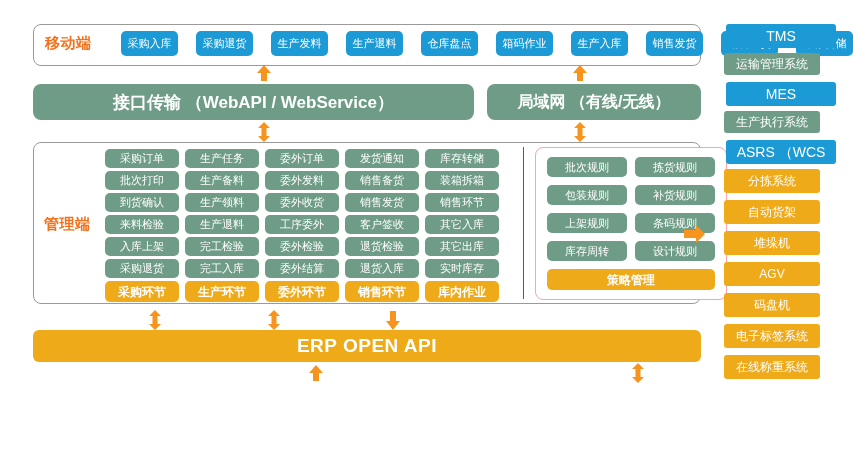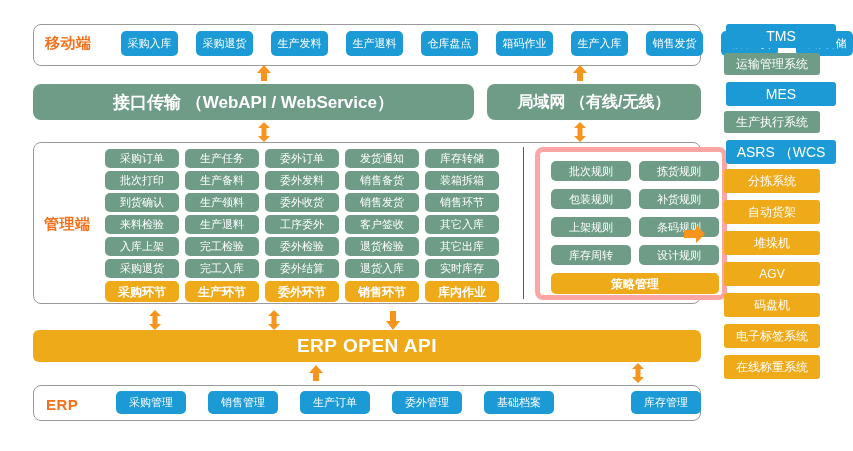--- a/index.html
+++ b/index.html
@@ -80,21 +80,21 @@
   .mgmt-col .chip-orange { height: 21px; font-size: 12px; }
 
   #mgmt-divider {
     position: absolute; left: 489px; top: 4px; width: 1px; height: 152px;
     background: #2f5fb0;
   }
 
   
   #strategy-panel {
     position: absolute; left: 501px; top: 4px; width: 192px; height: 153px;
-    border: 5px solid #fca5a5; border-radius: 8px; background: #fff;
+    border: 1px solid #fca5a5; border-radius: 8px; background: #fff;
   }
   #strategy-grid {
     position: absolute; left: 11px; top: 9px;
     display: grid; grid-template-columns: 80px 80px; gap: 8px 8px;
   }
   #strategy-grid .chip { width: 80px; height: 20px; font-size: 11px; }
   #strategy-footer {
     position: absolute; left: 11px; top: 121px;
     width: 168px; height: 21px; font-size: 12px;
   }
@@ -288,31 +288,20 @@
     <svg width="18" height="18" viewBox="0 0 18 18">
         <path d="M9 1 L16 9 L12 9 L12 17 L6 17 L6 9 L2 9 Z" fill="#F7941E"></path>
       </svg>
   </div>
   <div class="arrow" style="left:629px; top:363px;">
     <svg width="18" height="20" viewBox="0 0 18 20">
         <path d="M9 0 L15 6 L11.5 6 L11.5 14 L15 14 L9 20 L3 14 L6.5 14 L6.5 6 L3 6 Z" fill="#F7941E"></path>
       </svg>
   </div>
 
-  <div class="panel" id="erp-panel">
-    <div class="side-label" id="erp-label">ERP</div>
-    <div id="erp-chips">
-      <div class="chip chip-blue">采购管理</div>
-      <div class="chip chip-blue">销售管理</div>
-      <div class="chip chip-blue">生产订单</div>
-      <div class="chip chip-blue">委外管理</div>
-      <div class="chip chip-blue">基础档案</div>
-    </div>
-    <div class="chip chip-blue" id="erp-stock">库存管理</div>
-  </div>
 
   <div id="right-col">
     <div class="chip chip-blue rc-head">TMS</div>
     <div class="chip chip-green rc-sub">运输管理系统</div>
 
     <div class="chip chip-blue rc-head">MES</div>
     <div class="chip chip-green rc-sub">生产执行系统</div>
 
     <div class="chip chip-blue rc-head">ASRS （WCS</div>
     <div class="chip chip-orange rc-wcs">分拣系统</div>

